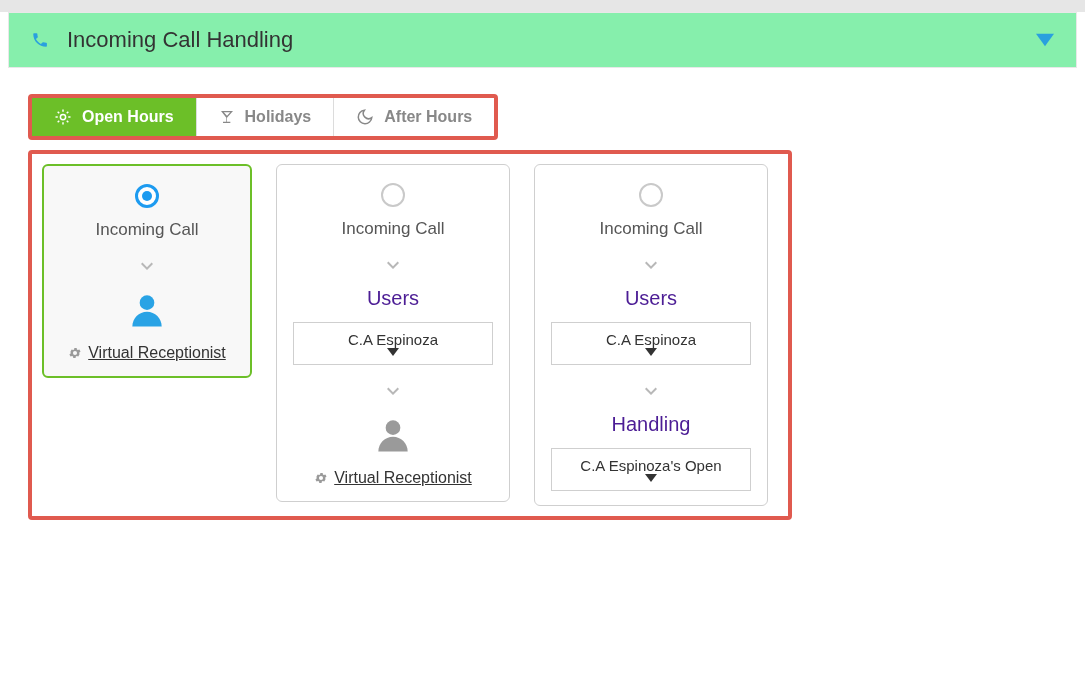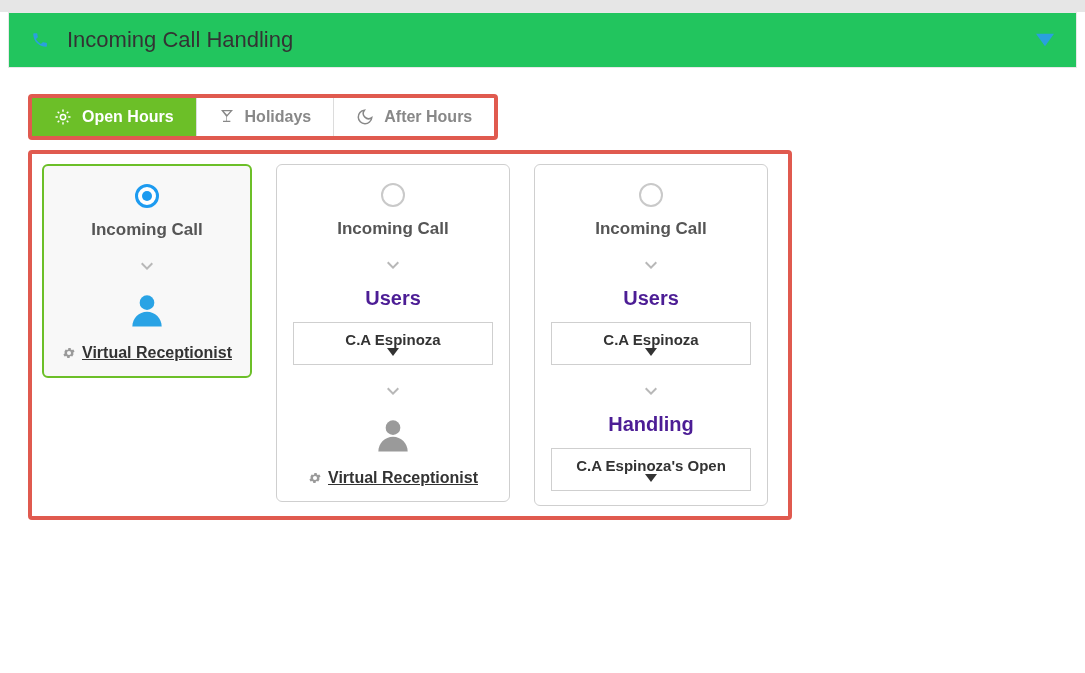--- a/index.html
+++ b/index.html
@@ -7,21 +7,21 @@
     font-family: "Segoe UI", "Helvetica Neue", Arial, sans-serif;
     background: #ffffff;
     color: #333;
     width: 1085px;
   }
   .topstrip {
     height: 12px;
     background: #e6e6e6;
   }
   .header-bar {
-    background: #22c55e;
+    background: #86efac;
     border: 1px solid #e8e8e8;
     margin: 0 8px;
     padding: 14px 22px;
     display: flex;
     align-items: center;
     gap: 18px;
     position: relative;
   }
   .phone-icon { color: #2aa0de; }
   .header-title {
@@ -37,21 +37,21 @@
     padding: 26px 28px;
   }
   .tabs-wrap {
     display: inline-flex;
     border: 4px solid #e05a4f;
     border-radius: 4px;
     overflow: hidden;
   }
   .tab {
     display: flex;
-    align-items: flex-start;
+    align-items: center;
     gap: 10px;
     padding: 10px 22px;
     font-size: 16px;
     font-weight: 600;
     cursor: pointer;
     background: #ffffff;
     color: #888;
     border-right: 1px solid #dcdcdc;
   }
   .tab:last-child { border-right: none; }
@@ -63,21 +63,20 @@
     margin-top: 46px;
     font-size: 17px;
     color: #333;
   }
   .options-wrap {
     margin-top: 10px;
     border: 4px solid #e05a4f;
     border-radius: 4px;
     padding: 10px;
     width: 764px;
-    font-weight: bold;
   }
   .options-row {
     display: flex;
     gap: 24px;
     align-items: flex-start;
   }
   .option-card {
     width: 234px;
     border: 1px solid #cfcfcf;
     border-radius: 6px;

